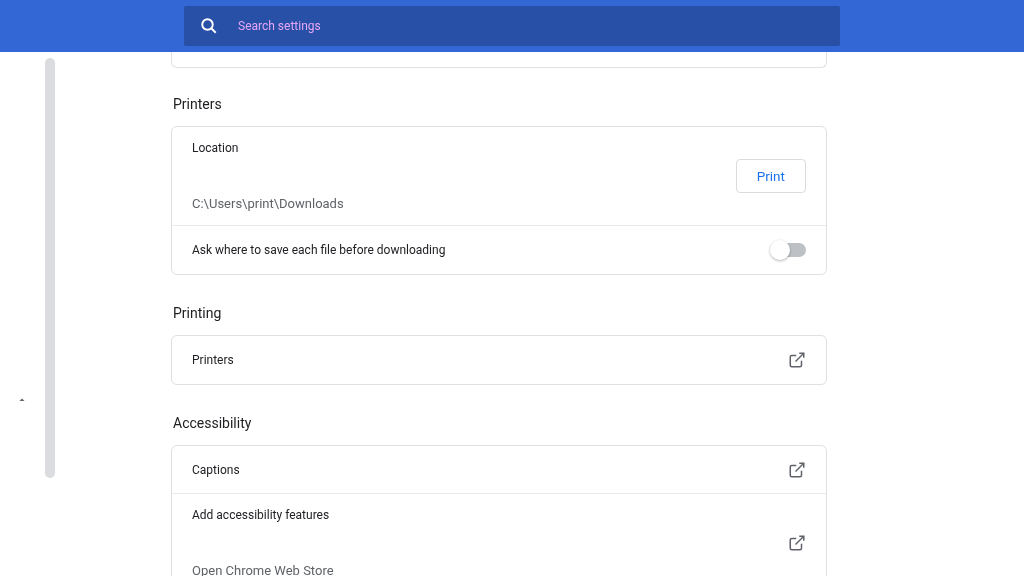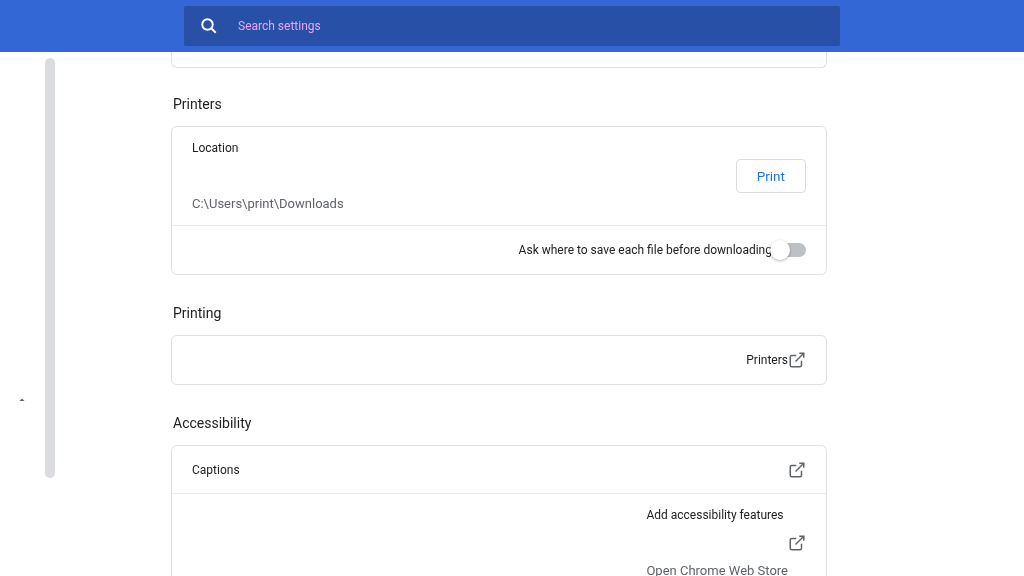--- a/index.html
+++ b/index.html
@@ -106,21 +106,20 @@
     .row {
       display: flex;
       align-items: center;
       justify-content: space-between;
       padding: 14px 20px;
       border-bottom: 1px solid #e8eaed;
       min-height: 48px;
     }
     .row:last-child {
       border-bottom: none;
-      justify-content: flex-end;
     }
     .row-text {
       display: flex;
       flex-direction: column;
       gap: 2px;
     }
     .row-title {
       color: #202124;
       font-size: 12px;
       font-weight: 400;

